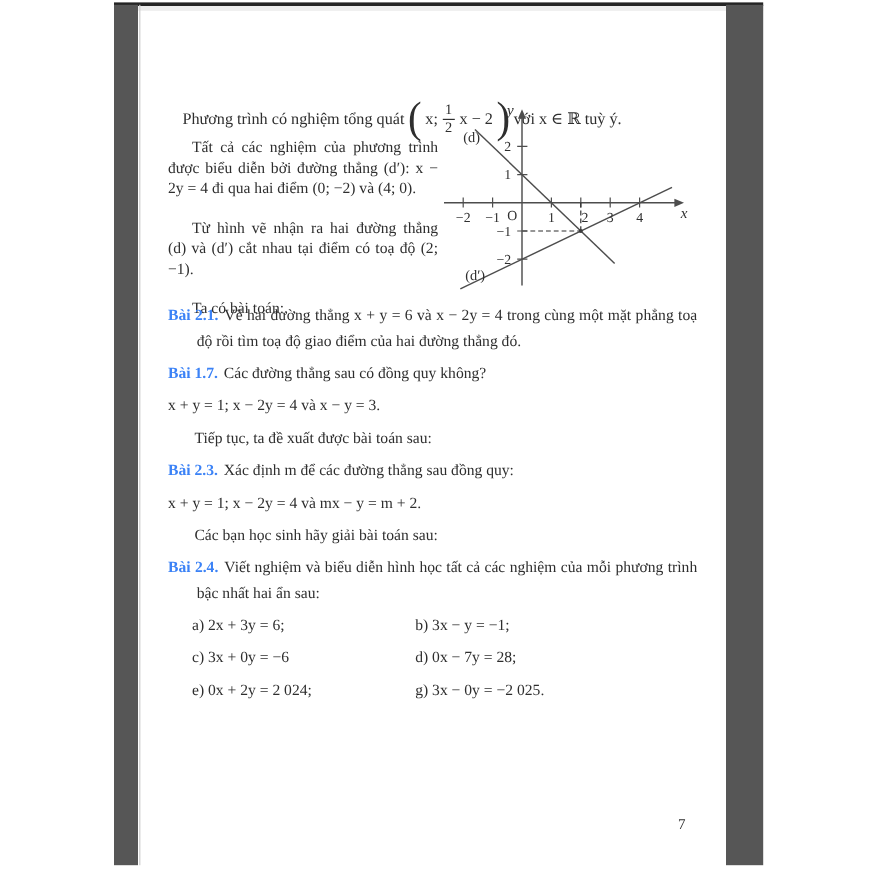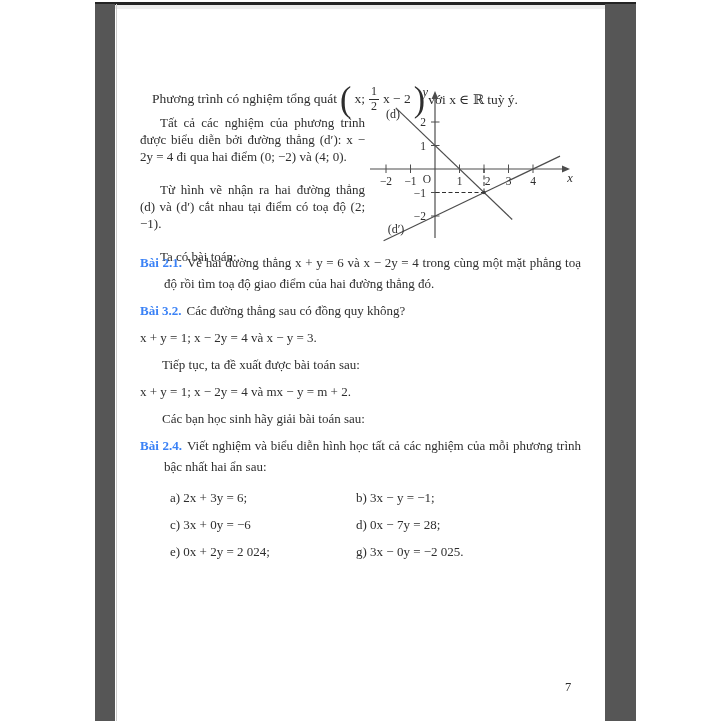--- a/index.html
+++ b/index.html
@@ -26,21 +26,21 @@
   .leftcol{position:absolute;left:140px;top:98px;width:225px;font-size:13px;line-height:17px;
            text-align:justify;}
   .leftcol p{margin:16px 0 9px;text-indent:20px;}
 
   .flow{position:absolute;left:140px;top:252px;width:441px;font-size:13px;line-height:21px;}
   .flow p{margin:0 0 6px;}
   .para{text-indent:22px;text-align:justify;}
   .bai{padding-left:24px;text-indent:-24px;text-align:justify;}
   .bai b{font-weight:bold;color:#3b82f6;margin-right:5px;}
   .eq{margin-left:68px;}
-  .exercises{display:grid;grid-template-columns:186px 1fr;row-gap:6px;padding-left:20px;margin:10px;}
+  .exercises{display:grid;grid-template-columns:186px 1fr;row-gap:6px;padding-left:20px;margin:0;}
   .exercises div{line-height:21px;}
 
   .graph{position:absolute;left:360px;top:86px;width:225px;height:160px;}
   .graph svg{display:block;}
   .graph text{font-family:"Liberation Serif","DejaVu Serif",serif;fill:#2e2e2e;font-size:11.5px;}
   .graph .axis-letter{font-style:italic;font-size:12.5px;}
   .graph .line-label{font-size:12px;}
   .stroke{stroke:#4d4d4d;stroke-width:1.2;fill:none;}
   .tickstroke{stroke:#4d4d4d;stroke-width:1;fill:none;}
   .dash{stroke:#2f2f2f;stroke-width:1;stroke-dasharray:4 2.5;fill:none;}
@@ -123,26 +123,27 @@
 
       <text class="line-label" x="33" y="32" text-anchor="middle">(d)</text>
       <text class="line-label" x="36" y="147" text-anchor="middle">(d′)</text>
     </svg>
   </div>
 
   <div class="flow">
     <p class="bai"><b>Bài 2.1.</b><span>Vẽ hai đường thẳng x + y = 6 và x − 2y = 4 trong cùng một mặt phẳng toạ độ rồi tìm toạ độ giao điểm của hai đường thẳng đó.</span></p>
 
 
-    <p class="bai"><b>Bài 3.2.</b><span>Các đường thẳng sau có đồng quy không?</span></p>
+    <p class="bai"><b>Bài 1.7.</b><span>Các đường thẳng sau có đồng quy không?</span></p>
 
     <p class="eq">x + y = 1; x − 2y = 4 và x − y = 3.</p>
 
     <p class="para">Tiếp tục, ta đề xuất được bài toán sau:</p>
 
+    <p class="bai"><b>Bài 2.3.</b><span>Xác định m để các đường thẳng sau đồng quy:</span></p>
 
     <p class="eq">x + y = 1; x − 2y = 4 và mx − y = m + 2.</p>
 
 
     <p class="para">Các bạn học sinh hãy giải bài toán sau:</p>
 
     <p class="bai"><b>Bài 2.4.</b><span>Viết nghiệm và biểu diễn hình học tất cả các nghiệm của mỗi phương trình bậc nhất hai ẩn sau:</span></p>
 
     <div class="exercises">
       <div>a) 2x + 3y = 6;</div>

